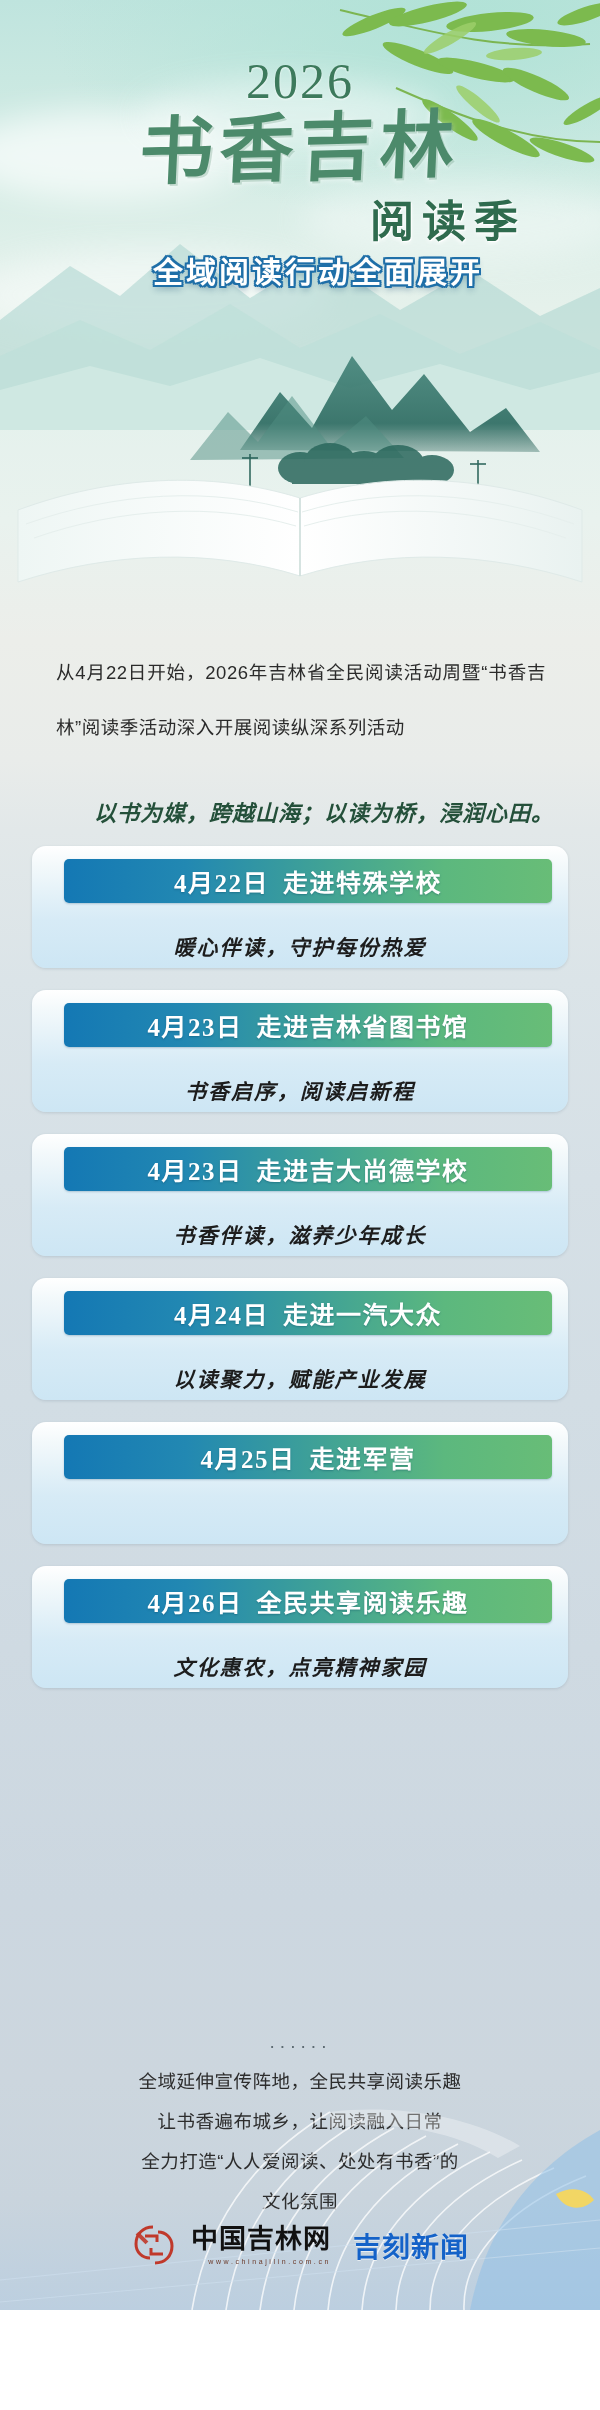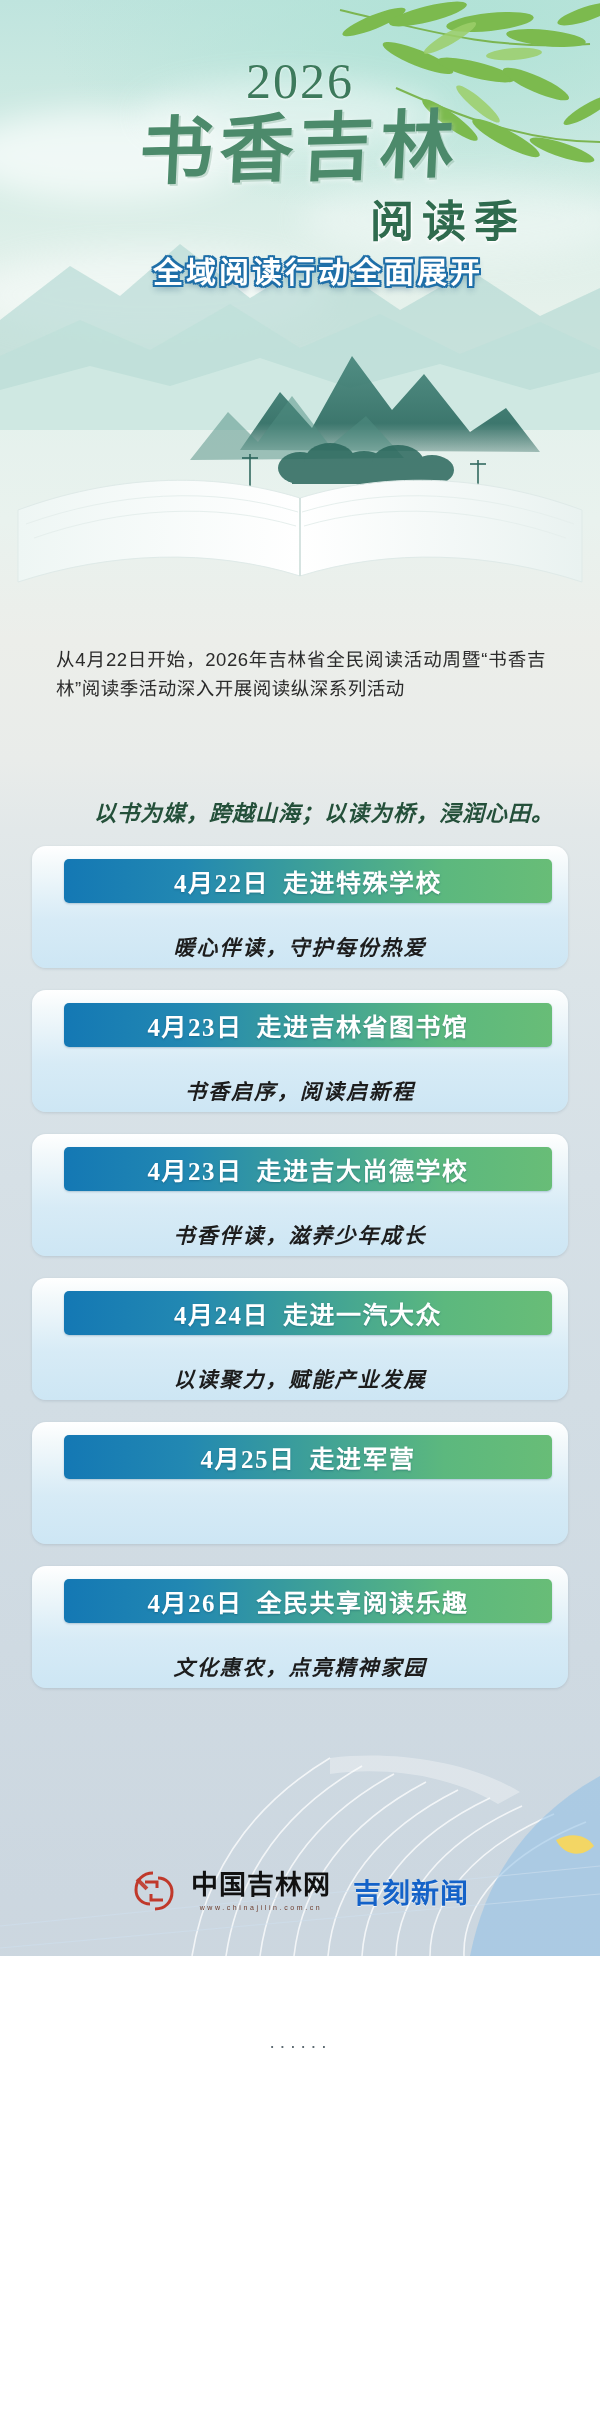--- a/index.html
+++ b/index.html
@@ -5,21 +5,21 @@
 <style>
   * { margin:0; padding:0; box-sizing:border-box; }
   html,body{ background:#fff; }
   body{
     width:600px; height:2410px; position:relative; overflow:hidden;
     font-family:"Liberation Sans","DejaVu Sans",sans-serif;
   }
 
   
   .page{
-    position:absolute; inset:0; width:600px; height:1956px;
+    position:absolute; inset:0; width:600px; height:2310px;
     background:
       linear-gradient(180deg,
         #cfe9e6 0px,
         #d4ece6 120px,
         #d9efe9 260px,
         #e3f1ec 380px,
         #e9f2ee 520px,
         #eceeea 640px,
         #e9ecea 760px,
         #e2e8e9 830px,
@@ -91,21 +91,21 @@
     margin-left: 36px;
   }
 
   
   .book{ position:absolute; left:0; top:300px; width:600px; height:300px; overflow:hidden; }
   .book svg{ display:block; width:600px; height:300px; }
 
   
   .intro{
     position:absolute; left:56px; top:645px; width:490px;
-    font-size:18.5px; line-height:29px; color:#2b2b2b; letter-spacing:.5px;
+    font-size:18.5px; line-height:55px; color:#2b2b2b; letter-spacing:.5px;
     text-align:justify;
   }
   .quote{
     position:absolute; left:0; right:0; top:795px; text-align:center;
     font-family:"Liberation Serif","DejaVu Serif",serif;
     font-style:italic; font-weight:700;
     font-size:22px; letter-spacing:1px; color:#24503a;padding-left:48px;
   }
 
   
@@ -151,21 +151,21 @@
   
   .fan{ position:absolute; right:0; bottom:0; width:600px; height:330px; overflow:hidden; }
   .fan svg{ display:block; width:600px; height:330px; }
 
   .logos{
     position:absolute; left:0; right:0; bottom:42px;
     display:flex; align-items:center; justify-content:center; gap:14px;
   }
   .logo-mark{ width:46px; height:46px; position:relative; }
   .logo-mark svg{ display:block; width:46px; height:46px; }
-  .logo-cn{ display:flex; flex-direction:column; align-items:center; }
+  .logo-cn{ display:flex; flex-direction:column; align-items:flex-end; }
   .logo-cn .nm{
     font-family:"Liberation Serif","DejaVu Serif",serif;
     font-size:27px; font-weight:700; color:#111; letter-spacing:1px; line-height:1;
   }
   .logo-cn .url{
     font-size:7px; color:#6b3a2a; letter-spacing:2.6px; margin-top:5px;
   }
   .logo-jike{
     font-family:"Liberation Serif","DejaVu Serif",serif;
     font-size:28px; font-weight:700; color:#1462c8; letter-spacing:1px;
@@ -328,20 +328,26 @@
     <div class="card">
       <div class="card-head">
         <span class="t"><span>4月26日</span><span class="gap"></span><span>全民共享阅读乐趣</span></span>
       </div>
       <div class="card-sub">文化惠农，点亮精神家园</div>
     </div>
 
   </div>
 
   <div class="dots">······</div>
+  <div class="outro">
+    <div>全域延伸宣传阵地，全民共享阅读乐趣</div>
+    <div>让书香遍布城乡，让阅读融入日常</div>
+    <div>全力打造“人人爱阅读、处处有书香”的</div>
+    <div>文化氛围</div>
+  </div>
 
   <div class="fan">
     <svg viewBox="0 0 600 330" preserveAspectRatio="none">
       <defs>
         <linearGradient id="fanbg" x1="0" y1="0" x2="1" y2="1">
           <stop offset="0%" stop-color="#ccd7e0"></stop>
           <stop offset="55%" stop-color="#b9cfe4"></stop>
           <stop offset="100%" stop-color="#7fb3e0"></stop>
         </linearGradient>
       </defs>

